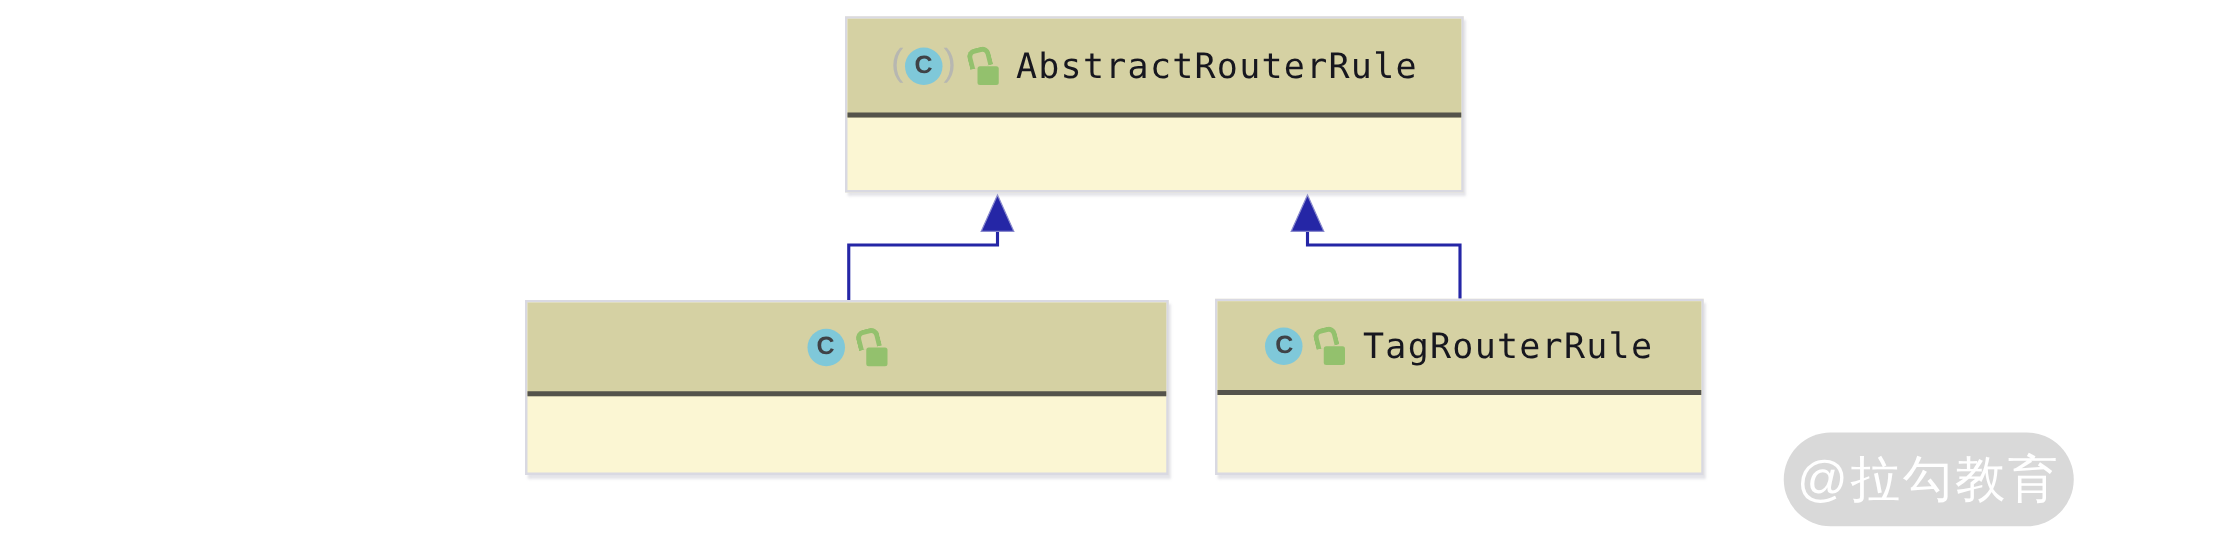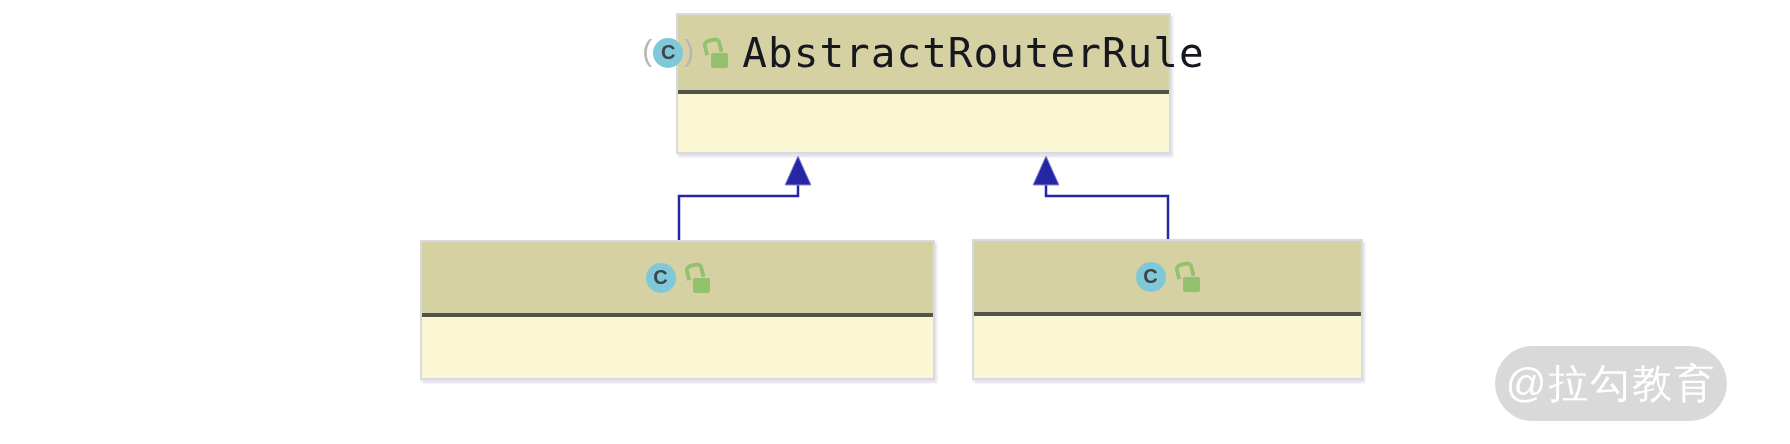--- a/index.html
+++ b/index.html
@@ -29,21 +29,21 @@
     justify-content: center;
     gap: 14px;
     padding: 0 10px;
   }
   .uml-box.top .uml-header { height: 79px; }
   .uml-box.bottom .uml-header { height: 75px; }
   .uml-body { width: 100%; }
 
   .class-title {
     color: var(--title-text, #17171f);
-    font-size: 41px;
+    font-size: 28px;
     letter-spacing: 1px;
     white-space: nowrap;
   }
 
   .icon-cluster { display: flex; align-items: center; gap: 8px; }
 
   .class-circle {
     width: 30px; height: 30px;
     border-radius: 50%;
     background: var(--class-icon-bg, #7fc8d9);
@@ -84,21 +84,21 @@
   }
 
   #connector-layer {
     position: absolute;
     left: 0; top: 0;
     pointer-events: none;
   }
 
   .watermark {
     position: absolute;
-    left: 1495px; top: 346px;
+    left: 1427px; top: 346px;
     width: 232px; height: 75px;
     border-radius: 38px;
     background: var(--watermark-bg, #d9d9d9);
     color: var(--watermark-text, #ffffff);
     display: flex; align-items: center; justify-content: center;
     font-family: "Liberation Sans", sans-serif;
     font-size: 40px;
     letter-spacing: 2px;
     white-space: nowrap;
   }
@@ -159,19 +159,20 @@
 
   <div id="node-tag" class="uml-box bottom">
     <div class="uml-header">
       <div class="icon-cluster">
         <span class="class-circle">C</span>
         <div class="lock">
           <div class="shackle"></div>
             <div class="lock-body"></div>
         </div>
       </div>
+      <div class="class-title">TagRouterRule</div>
     </div>
     <div class="uml-body"></div>
   </div>
 
   <div class="watermark">@拉勾教育</div>
 
 </div>
 
 </body></html>

